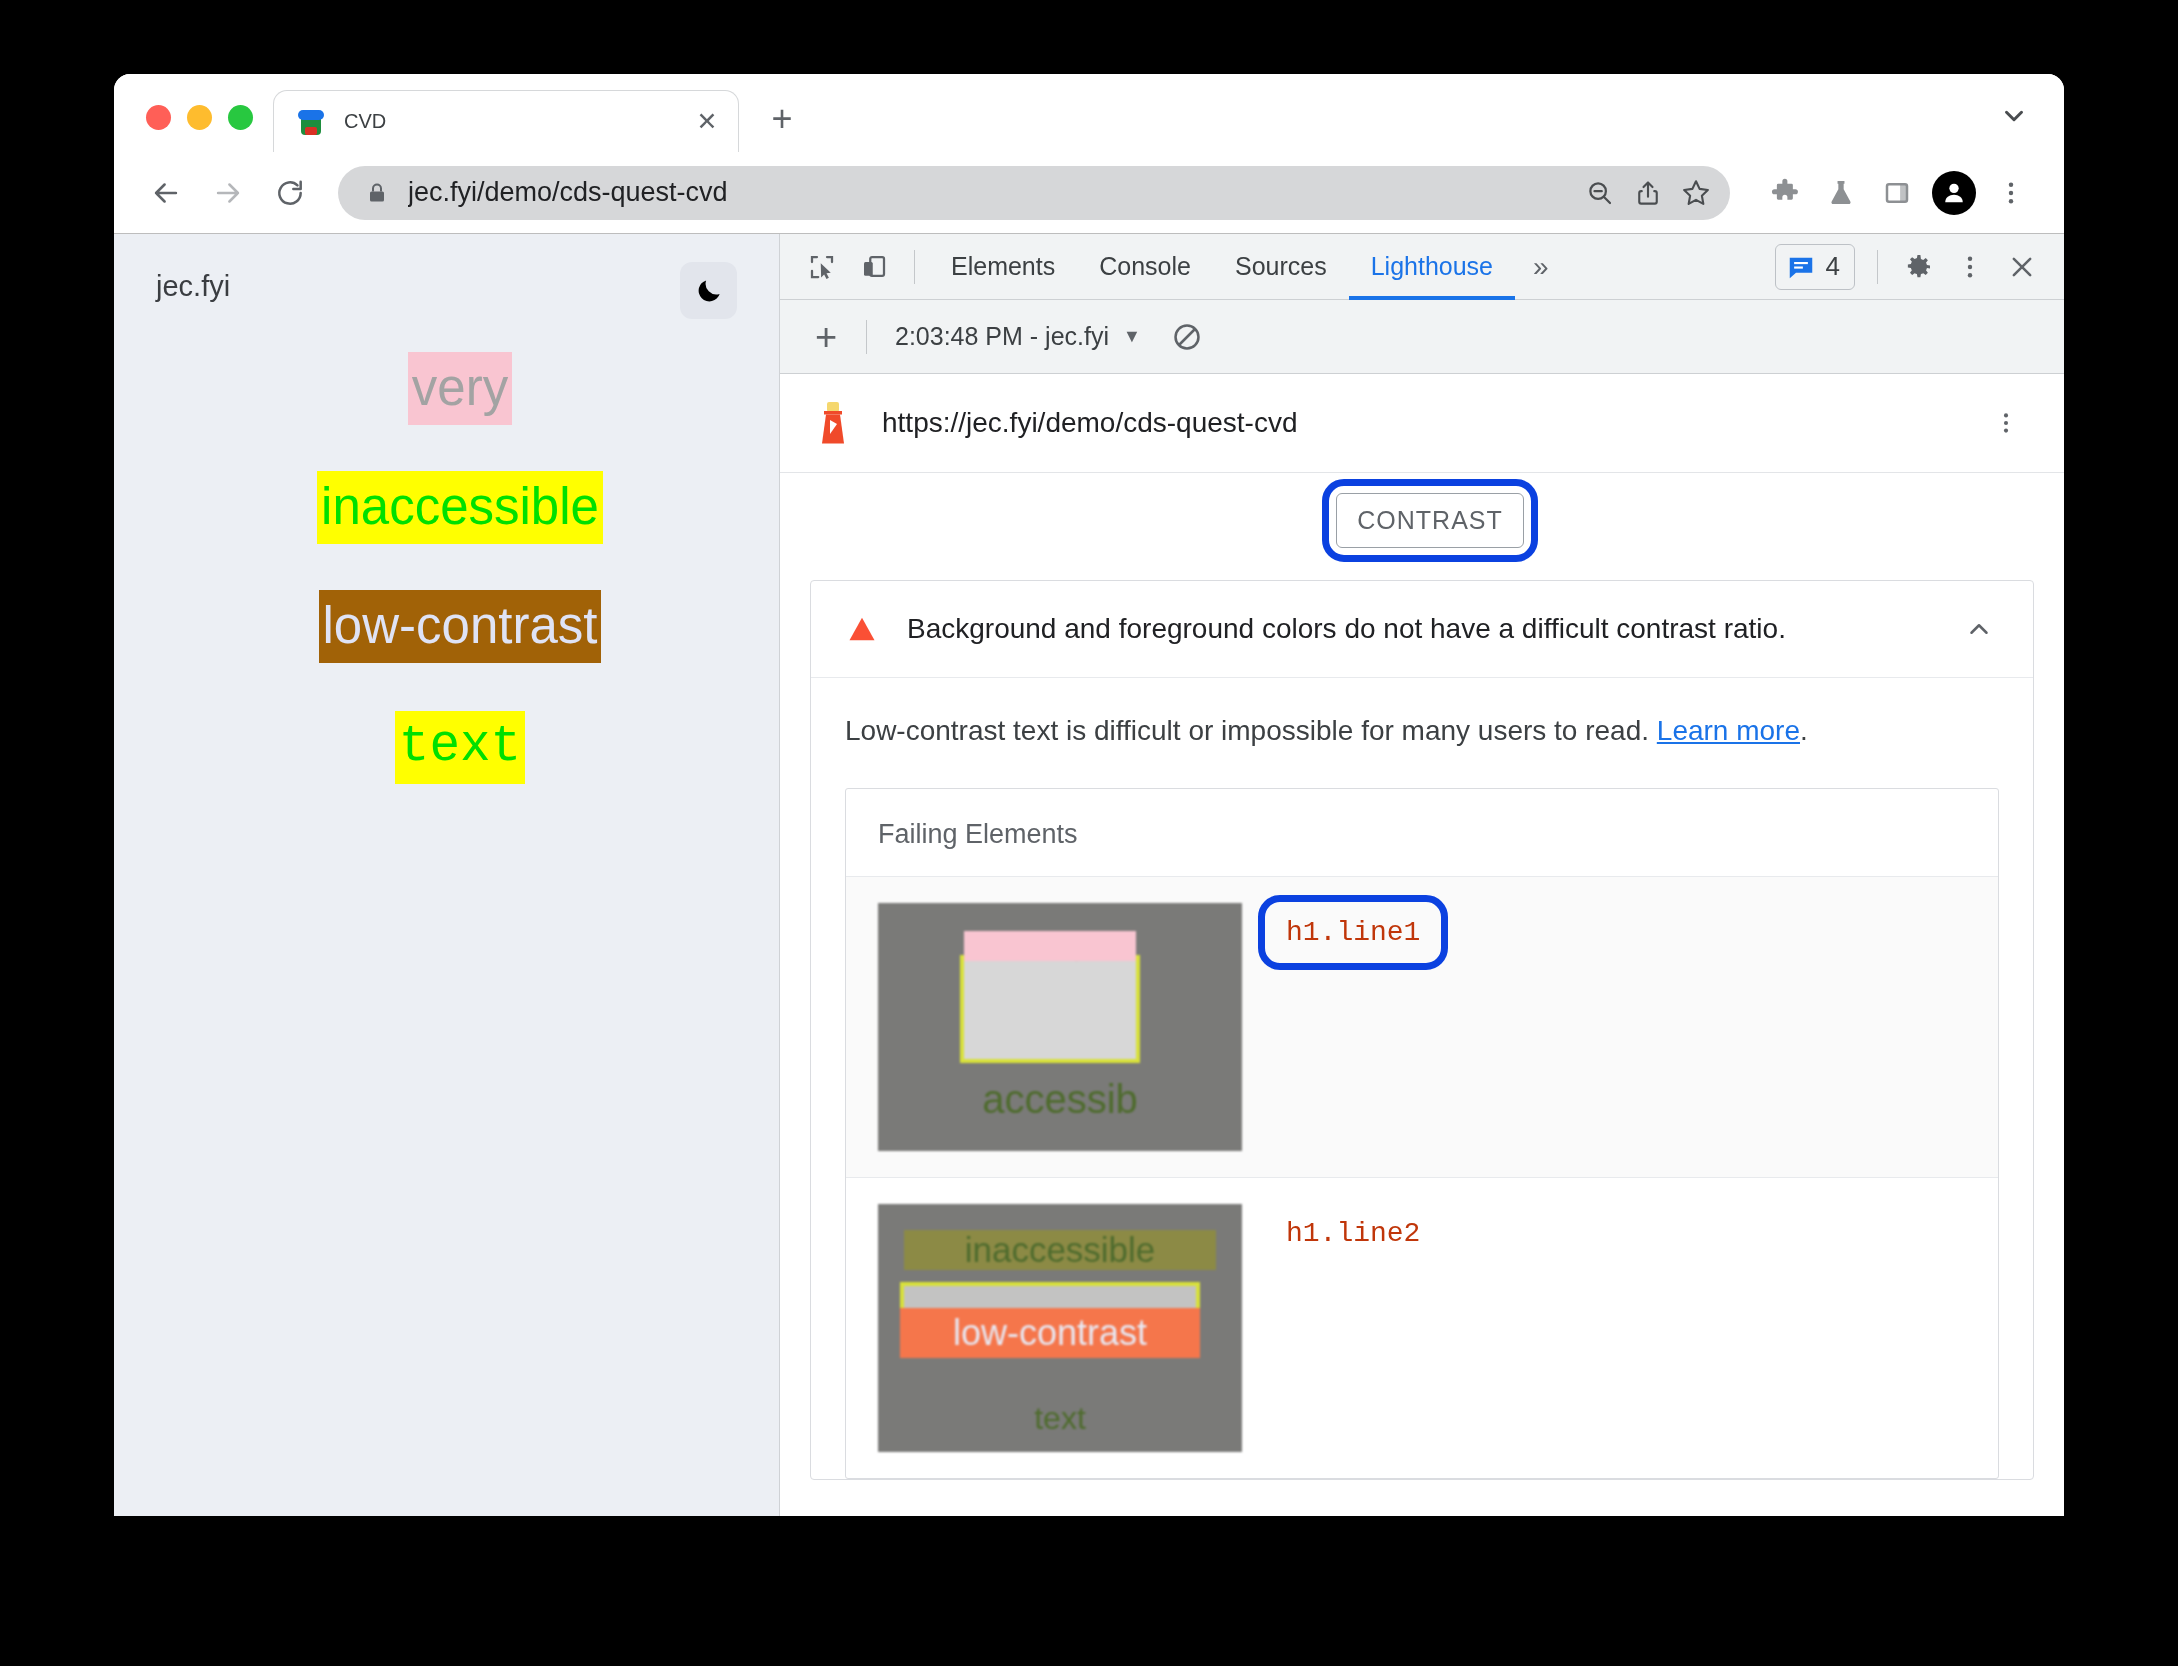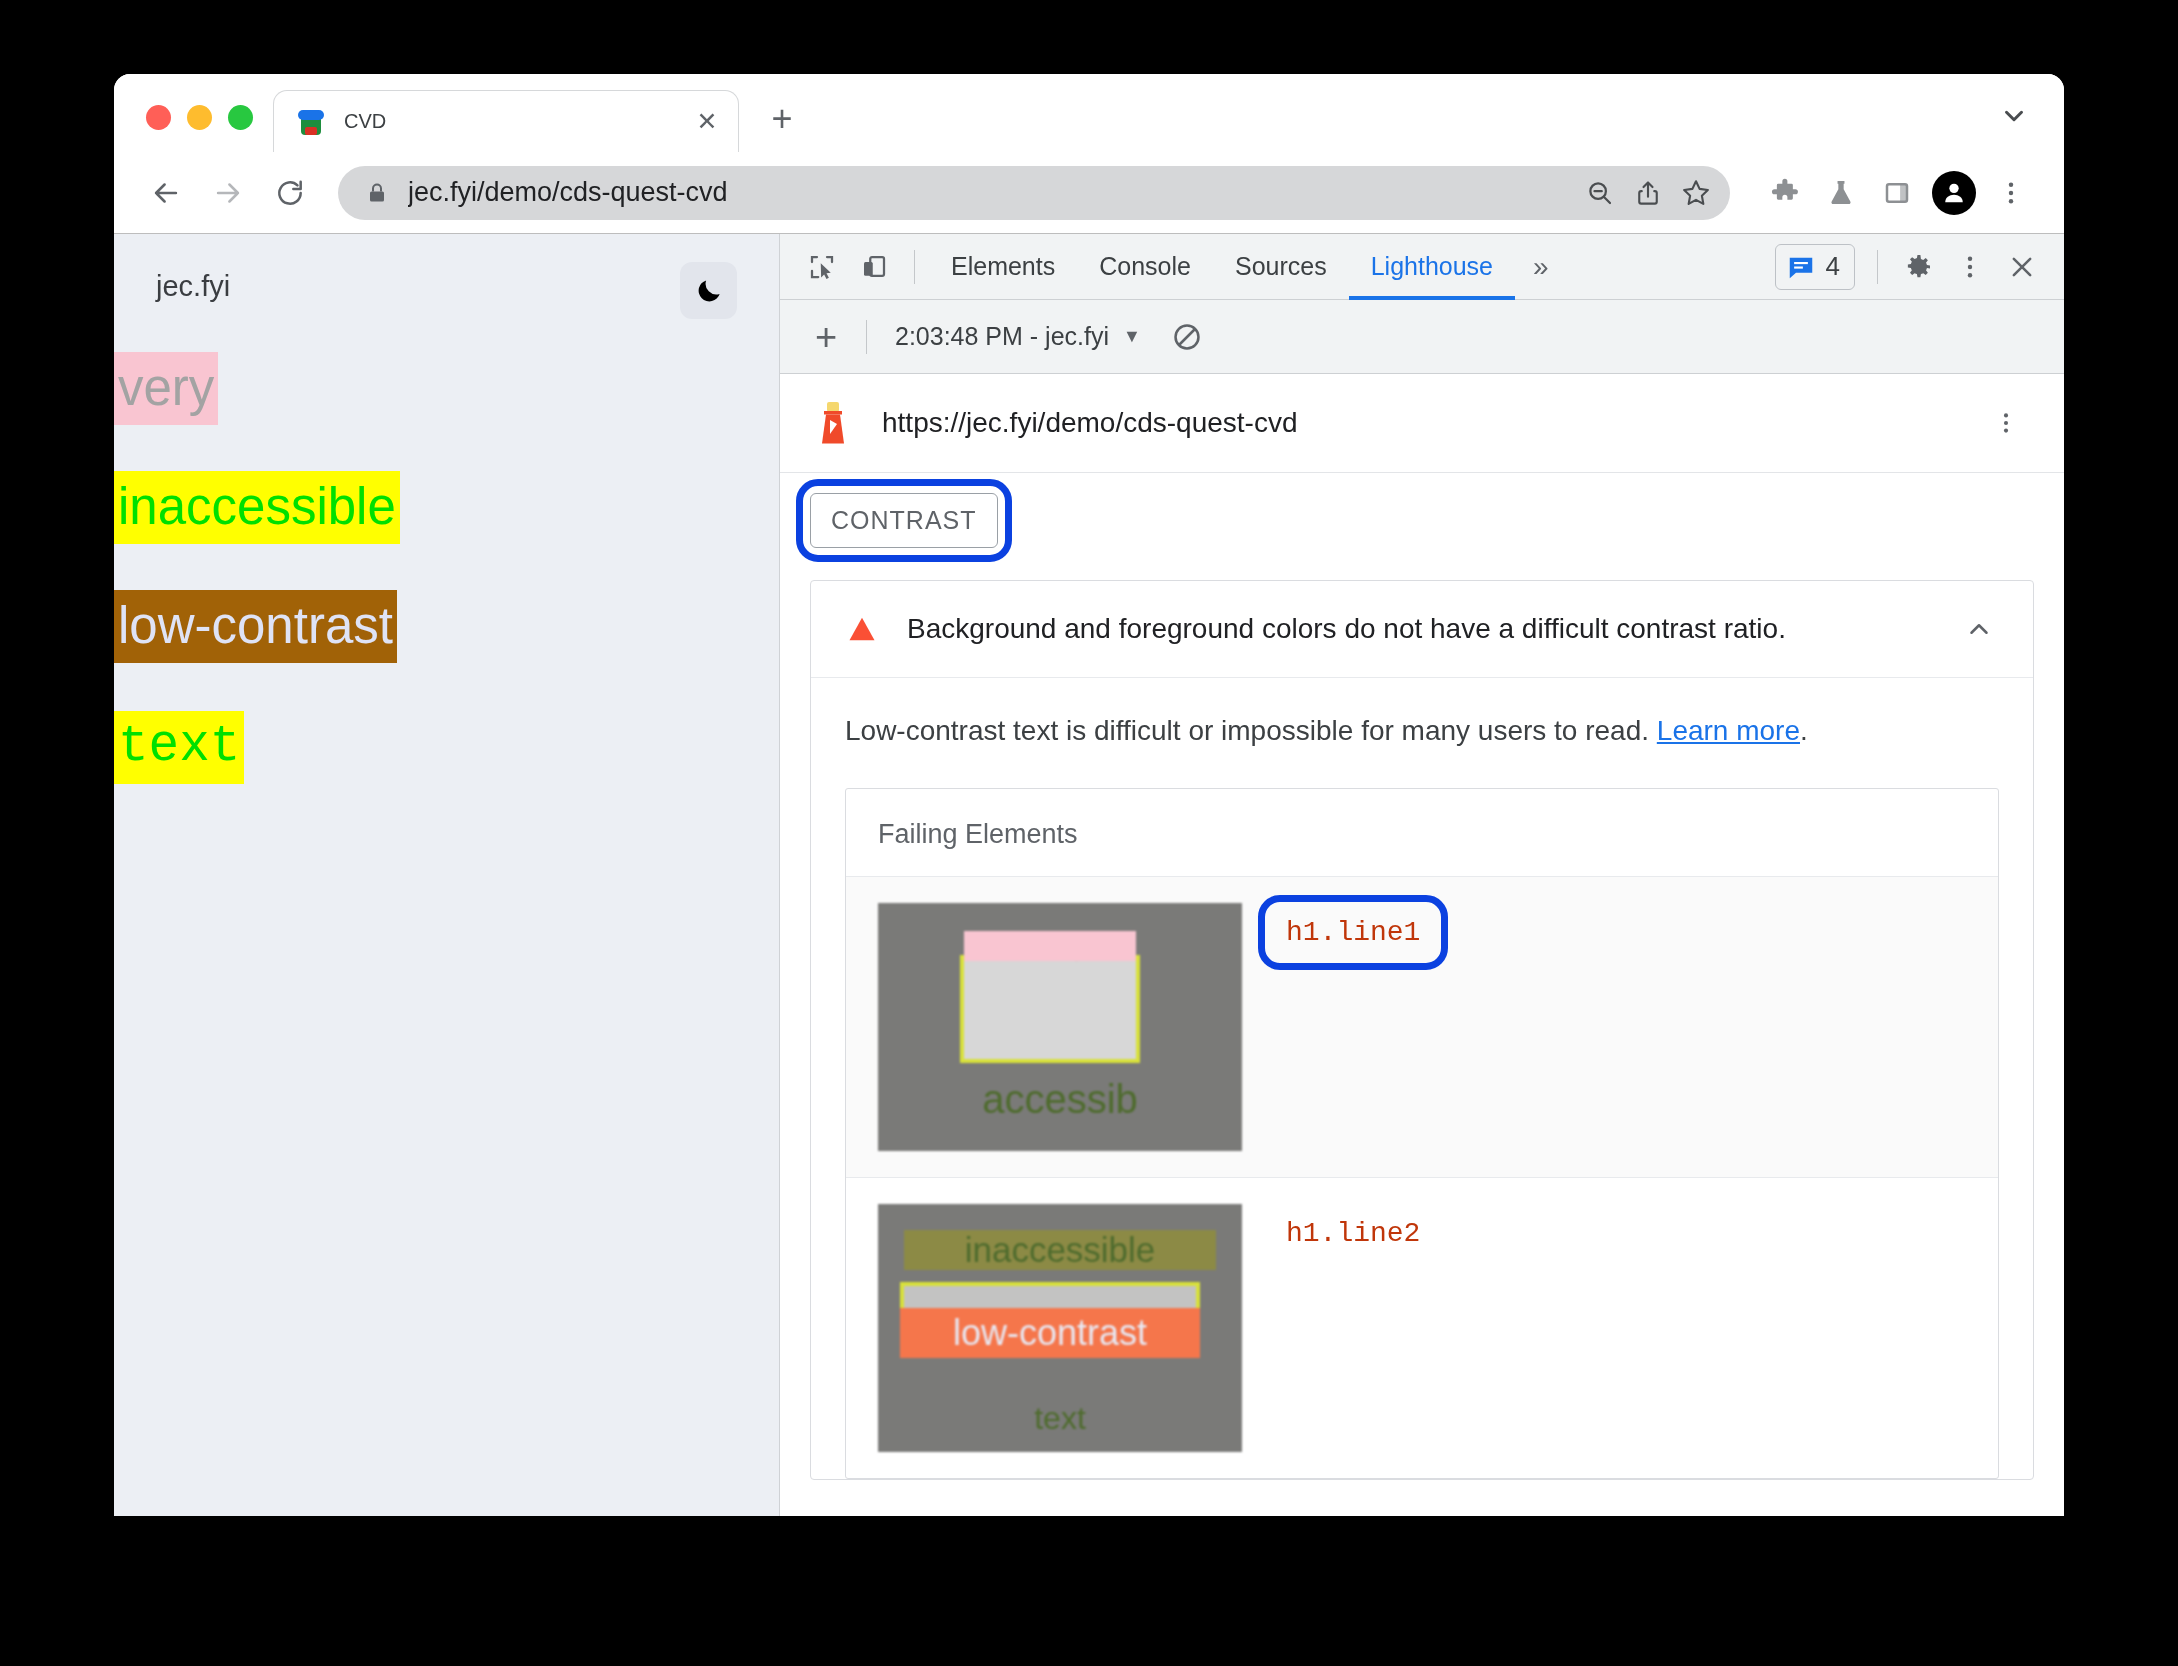--- a/index.html
+++ b/index.html
@@ -146,21 +146,21 @@
   }
   #dark-mode-toggle {
     position: absolute; right: 42px; top: 28px;
     width: 57px; height: 57px;
     background: #e2e5ec;
     border-radius: 12px;
     display: flex; align-items: center; justify-content: center;
   }
   #page-words {
     position: absolute; left: 0; right: 0; top: 118px;
-    display: flex; flex-direction: column; align-items: flex-start;
+    display: flex; flex-direction: column; align-items: center; padding-left: 27px;
   }
   .page-word {
     font-size: 51px; font-weight: 400;
     line-height: 1.0;
     padding: 10px 4px 12px 4px;
     white-space: nowrap;
   }
   .word-very { background: #f9c5d1; color: #a3a3a3; margin-bottom: 46px; }
   .word-inaccessible { background: #ffff00; color: #00e000; margin-bottom: 46px; }
   .word-lowcontrast { background: #a16207; color: #dfe3f5; margin-bottom: 48px; }
@@ -218,21 +218,21 @@
 
   #lh-report-header {
     display: flex; align-items: center;
     padding: 26px 36px 26px 30px;
     border-bottom: 1px solid #e3e5e8;
   }
   #lh-logo { width: 46px; flex: 0 0 46px; margin-right: 26px; display:flex; align-items:center; justify-content:center;}
   #lh-report-url { flex: 1; font-size: 28px; color: #202124; white-space: nowrap; overflow: hidden; }
   #lh-report-menu { width: 44px; display:flex; align-items:center; justify-content:center; color:#5f6368; }
 
-  #contrast-chip-row { padding: 20px 14px 10px 30px; }
+  #contrast-chip-row { padding: 20px 14px 10px 30px; text-align: center; }
   #contrast-chip-wrap { position: relative; display: inline-block; }
   #contrast-chip {
     border: 1px solid #9aa0a6;
     border-radius: 6px;
     padding: 12px 20px;
     font-size: 25px; letter-spacing: 1px;
     color: #5f6368;
     background: #fff;
     display: inline-block;
   }

